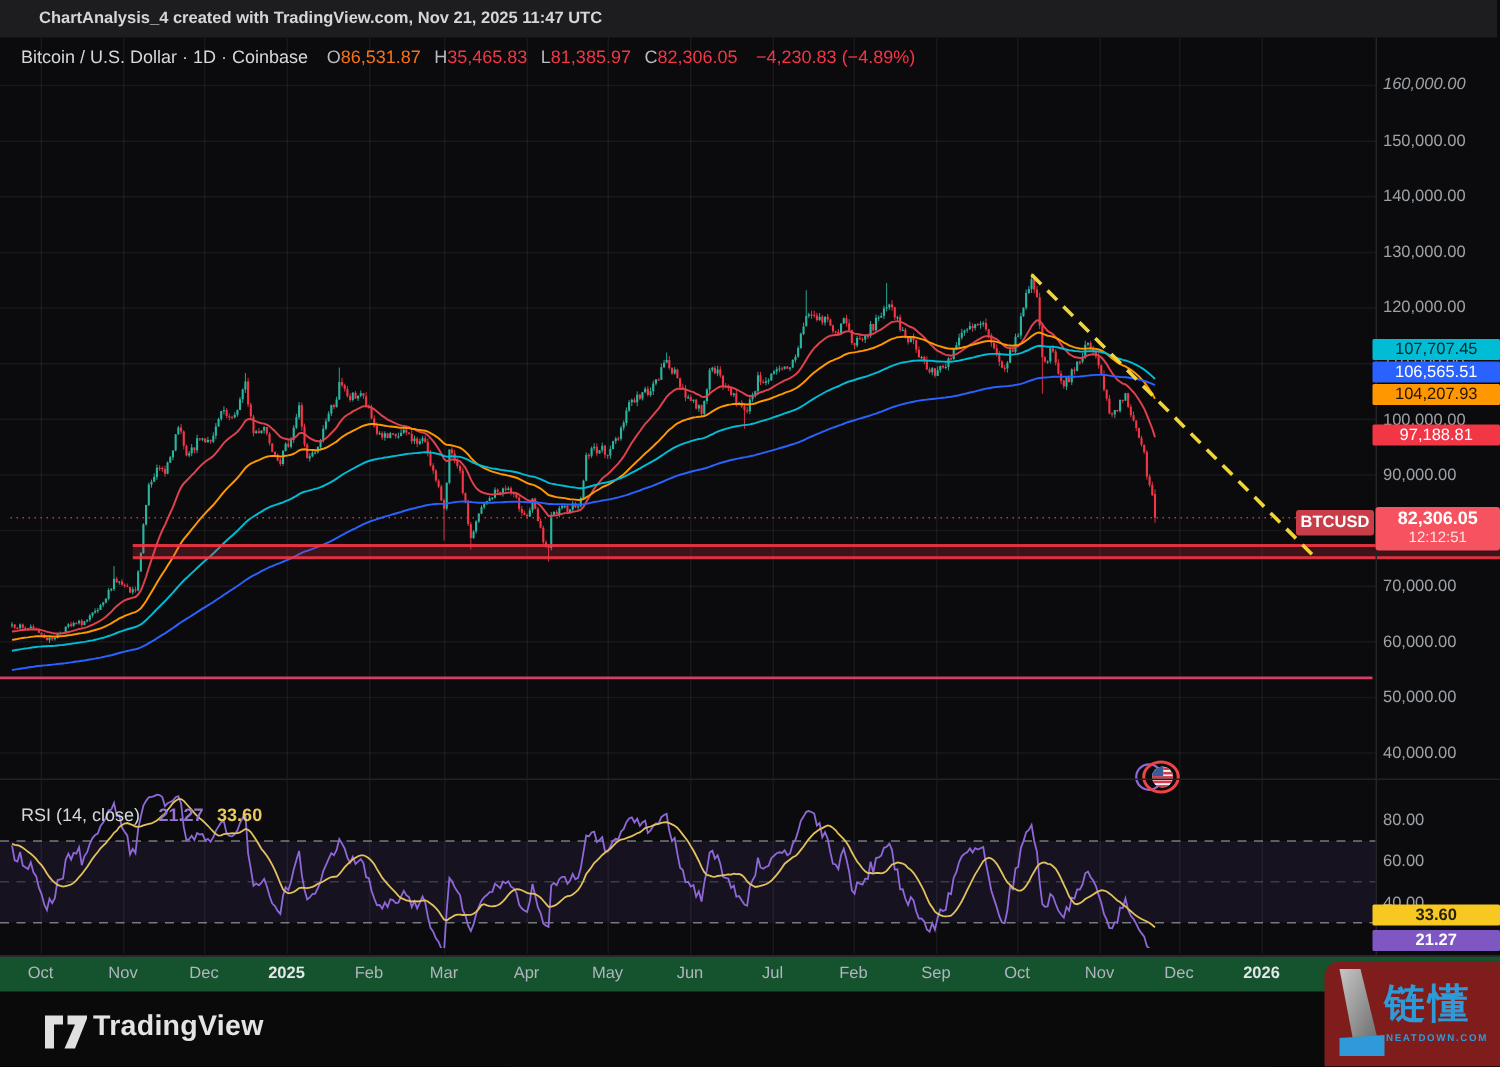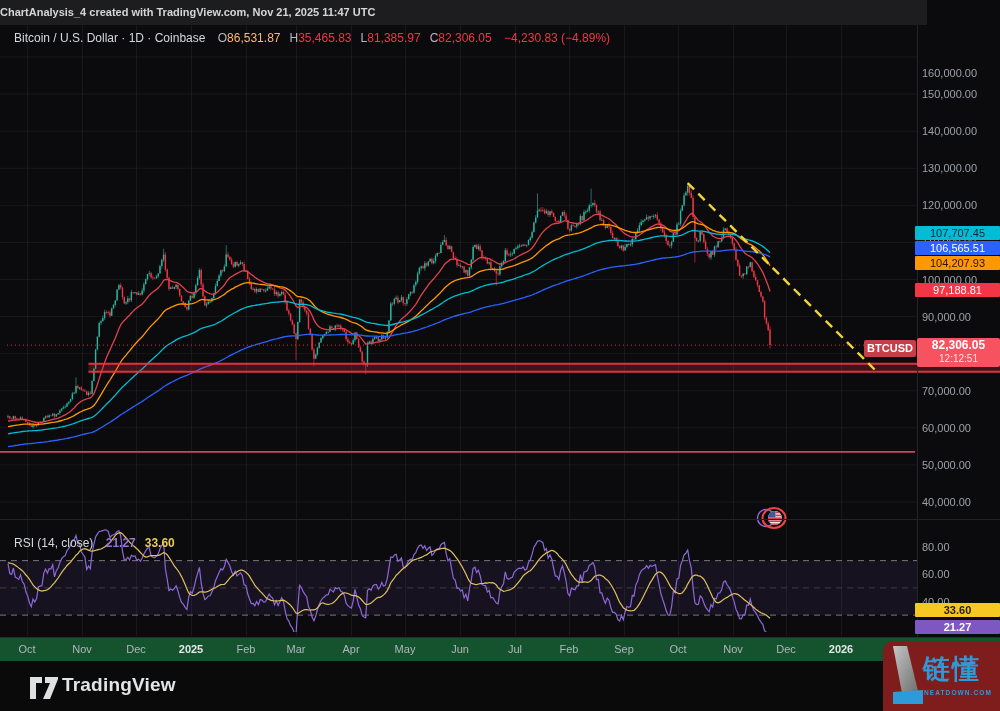--- a/index.html
+++ b/index.html
@@ -1,19 +1,19 @@
 <!DOCTYPE html>
 <html><head>
 <meta charset="utf-8">
 <style>
   html,body{margin:0;padding:0;background:#000;}
   #app{position:relative;width:1000px;height:711px;background:#0b0b0d;overflow:hidden;
        font-family:"Liberation Sans",sans-serif;-webkit-font-smoothing:antialiased;}
-  .titlebar{position:absolute;left:0;top:0;width:927px;height:25px;background:#1d1d1f;
-            color:#d5d6d8;font-size:11px;font-weight:600;line-height:25px;padding-left:0;box-sizing:border-box;z-index:4;}
+  .titlebar{position:absolute;left:0;top:0;width:998px;height:25px;background:#1d1d1f;
+            color:#d5d6d8;font-size:11px;font-weight:600;line-height:25px;padding-left:26px;box-sizing:border-box;z-index:4;}
   #chart-svg{position:absolute;left:0;top:0;z-index:1;}
   .legend{position:absolute;left:14px;z-index:3;font-size:12px;color:#d5d8dc;white-space:nowrap;}
   .legend span{display:inline-block;}
   .l1{top:31px;} .l2{top:47px;} .lrsi{top:536px;}
   .gap{margin-left:9px;}
   .olab{color:#b6bac2;}
   .axis-label{position:absolute;left:922px;font-size:11px;color:#9da1a8;z-index:2;line-height:12px;}
   .time-strip{position:absolute;left:0;top:637px;width:1000px;height:24px;background:#14532d;
               border-top:1px solid #2b2b2d;z-index:2;}
   .time-label{position:absolute;top:5px;transform:translateX(-50%);font-size:11px;color:#b2b5be;}
@@ -123,32 +123,32 @@
           <rect x="775.5" y="511.6" width="6.5" height="1.7" fill="#d6394a"></rect>
           <rect x="775.5" y="514.6" width="6.5" height="1.7" fill="#d6394a"></rect>
           <rect x="768" y="511" width="7.5" height="6.4" fill="#3c5a9b"></rect>
         </g>
         <ellipse cx="774" cy="518" rx="11.5" ry="10" fill="none" stroke="#ef4444" stroke-width="2"></ellipse>
       </g>
     </svg>
 
   <div class="legend l1">
     <span>Bitcoin / U.S. Dollar · 1D · Coinbase</span>
-    <span id="ohlc-holder"><span class="olab gap">O</span><span style="color: #fdba74;">86,531.87</span><span class="olab gap">H</span><span style="color: rgb(242, 54, 69);">35,465.83</span><span class="olab gap">L</span><span style="color: rgb(242, 54, 69);">81,385.97</span><span class="olab gap">C</span><span style="color: rgb(242, 54, 69);">82,306.05</span></span>
+    <span id="ohlc-holder"><span class="olab gap">O</span><span style="color: #f97316;">86,531.87</span><span class="olab gap">H</span><span style="color: rgb(242, 54, 69);">35,465.83</span><span class="olab gap">L</span><span style="color: rgb(242, 54, 69);">81,385.97</span><span class="olab gap">C</span><span style="color: rgb(242, 54, 69);">82,306.05</span></span>
     <span class="gap" id="change-span" style="color: rgb(242, 54, 69);">−4,230.83 (−4.89%)</span>
   </div>
 
 
   <div class="legend lrsi">
     <span>RSI (14, close)</span>
     <span id="rsi-holder"><span class="gap" style="color: rgb(149, 117, 205); font-weight: 600;">21.27</span><span class="gap" style="color: rgb(232, 201, 89); font-weight: 600;">33.60</span></span>
   </div>
 
   <div id="price-ticks">
-      <div class="axis-label" style="top: 67px;">160,000.00</div>
+      <div class="axis-label" style="top: 50px; font-style: italic;">160,000.00</div>
       <div class="axis-label" style="top: 88.0833px;">150,000.00</div>
       <div class="axis-label" style="top: 125.167px;">140,000.00</div>
       <div class="axis-label" style="top: 162.25px;">130,000.00</div>
       <div class="axis-label" style="top: 199.333px;">120,000.00</div>
       <div class="axis-label" style="top: 236.417px;">110,000.00</div>
       <div class="axis-label" style="top: 273.5px;">100,000.00</div>
       <div class="axis-label" style="top: 310.583px;">90,000.00</div>
       <div class="axis-label" style="top: 347.667px;">80,000.00</div>
       <div class="axis-label" style="top: 384.75px;">70,000.00</div>
       <div class="axis-label" style="top: 421.833px;">60,000.00</div>

